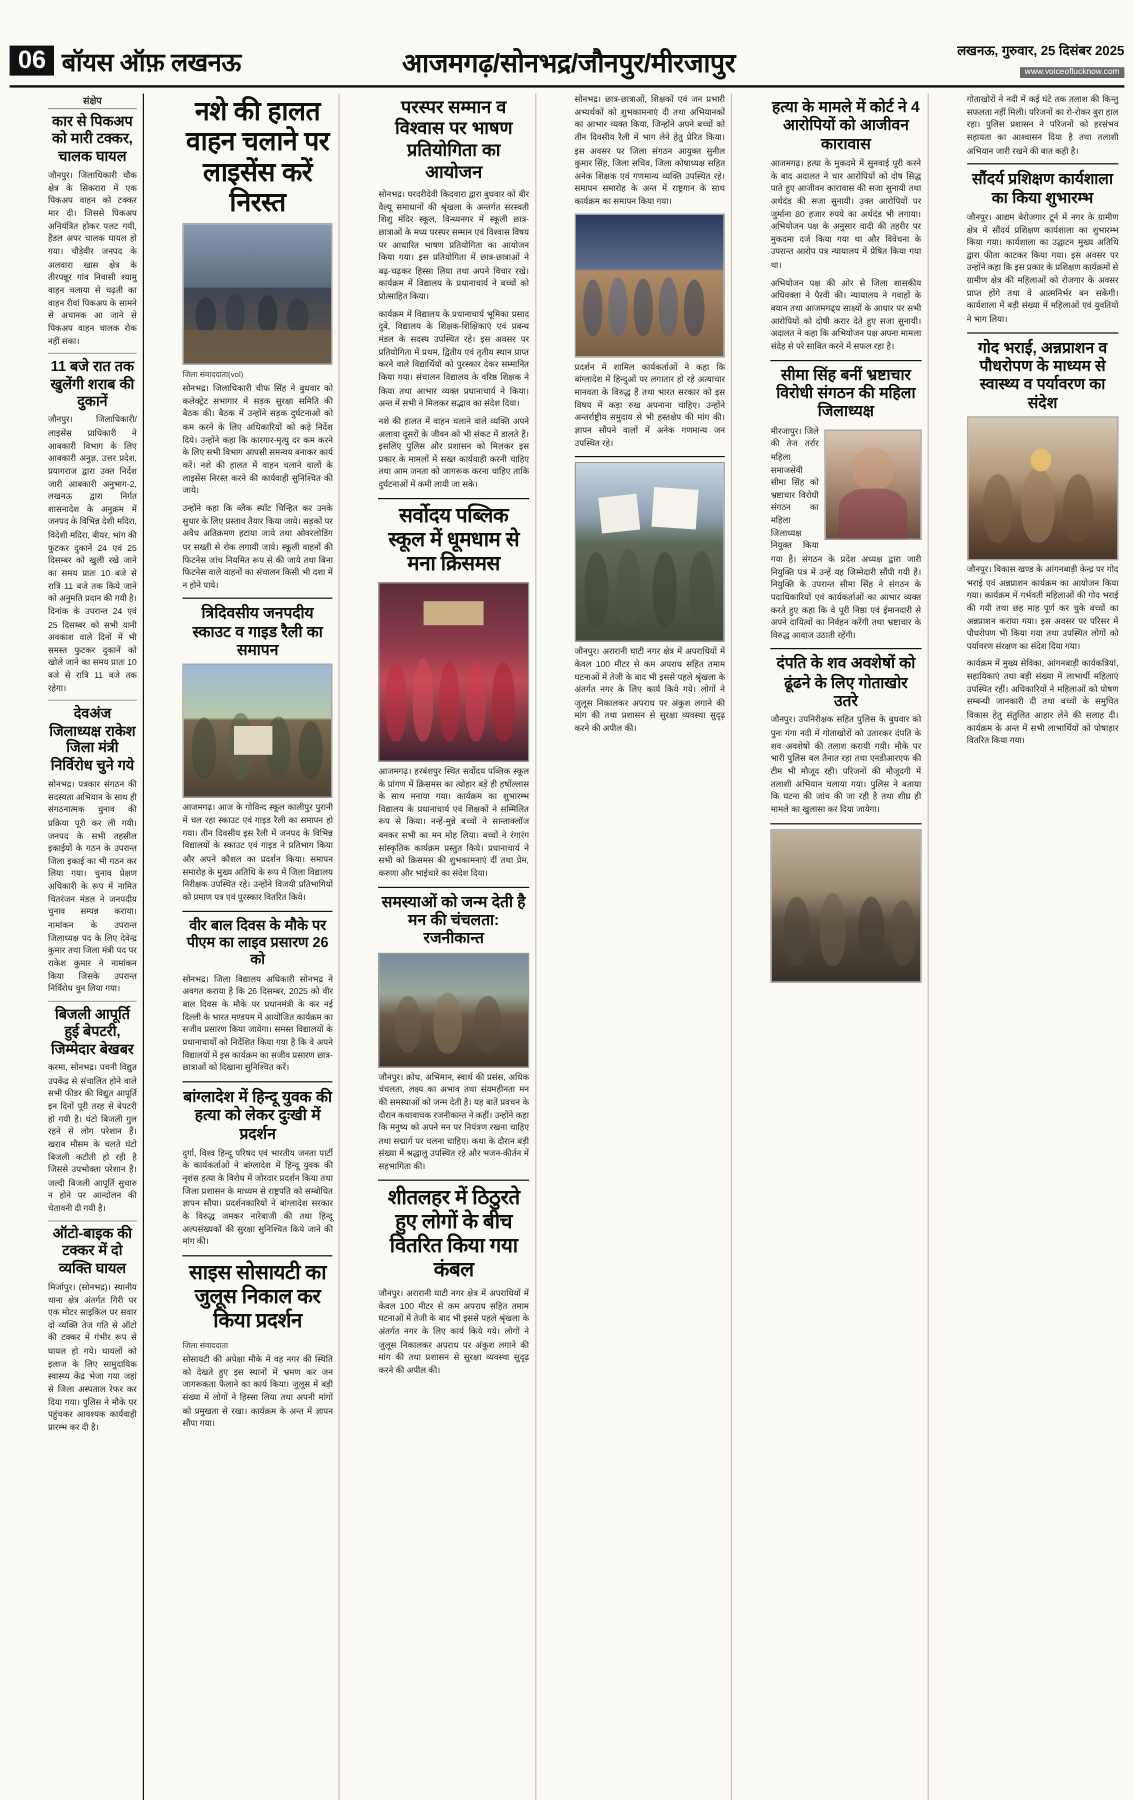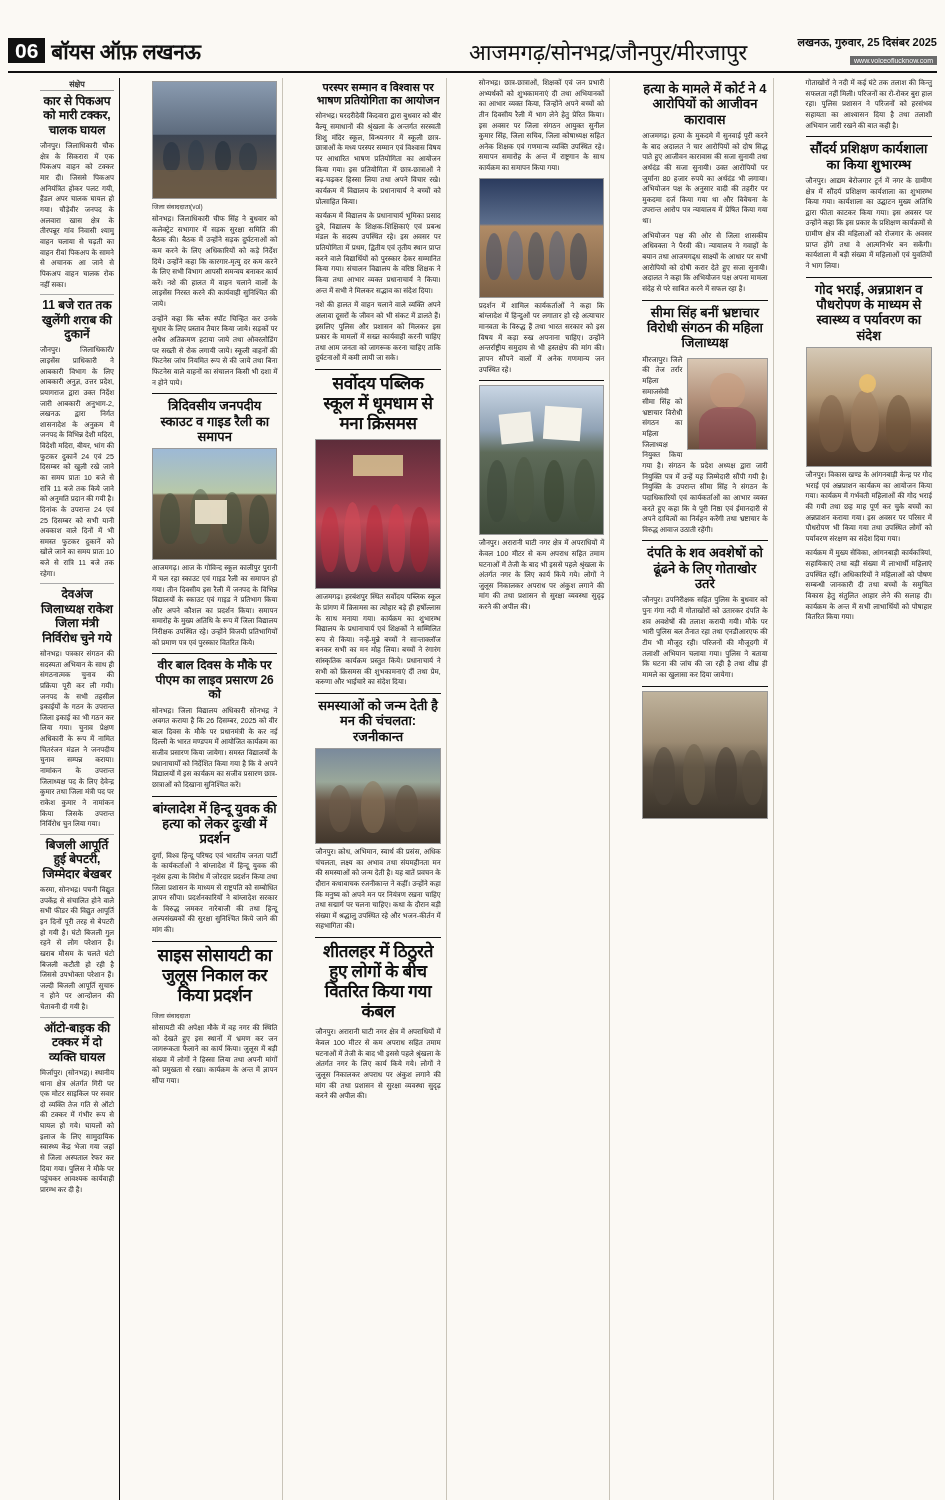--- a/index.html
+++ b/index.html
@@ -13,21 +13,21 @@
   }
   .page { width:945px; height:1500px; position:relative; padding: 6px 8px 4px 8px; }
 
   
   .masthead { display:flex; align-items:center; border-bottom:2px solid #111; padding-bottom:4px;margin-top:28px; }
   .mh-page-no {
     font-size: 21px; font-weight:bold; color:#fff; background:#111;
     padding:1px 7px; margin-right:6px; line-height:1.1;
   }
   .mh-title { font-size:21px; font-weight:bold; letter-spacing:-0.3px; white-space:nowrap; }
-  .mh-center { flex:1; text-align:right; font-size:22px; font-weight:normal; letter-spacing:-0.2px; }
+  .mh-center { flex:1; text-align:center; font-size:22px; font-weight:bold; letter-spacing:-0.2px; }
   .mh-right { text-align:right; min-width:190px; }
   .mh-date { font-size:11px; font-weight:bold; }
   .mh-site { font-size:7px; color:#fff; background:#6b6b6b; padding:1px 4px; display:inline-block; margin-top:2px; }
 
   
   .grid {
     margin-top:5px;
     display:grid;
     grid-template-columns: 112px 1fr 1fr 1fr 1fr 1fr;
     gap: 0px;
@@ -39,21 +39,21 @@
 
   
   .kicker {
     font-size:8px; text-align:center; font-weight:bold; color:#333;
     border-bottom:1px solid #999; padding-bottom:1px; margin-bottom:3px;
   }
   h2.hl { font-size:13px; line-height:1.18; font-weight:bold; margin:3px 0 4px 0; text-align:center; }
   h2.hl-l { font-size:12px; line-height:1.2; }
   h1.bigh { font-size:22px; line-height:1.15; font-weight:bold; margin:2px 0 5px 0; text-align:center; letter-spacing:-0.3px; }
   h1.bigh2 { font-size:17px; line-height:1.18; }
-  h3.sub { font-size:11px; line-height:1.2; font-weight:bold; text-align:center; margin:3px 0 4px 0; }
+  h3.sub { font-size:15px; line-height:1.2; font-weight:bold; text-align:center; margin:3px 0 4px 0; }
   p.body {
     font-size:7.1px; line-height:1.5; text-align:justify; margin:0 0 4px 0;
     color:#1a1a1a; hyphens:auto;
   }
   .rule { border-top:1px solid #111; margin:5px 0 4px 0; }
   .rule-thin { border-top:1px solid #aaa; margin:4px 0 3px 0; }
   .cap { font-size:6.5px; color:#333; margin:2px 0 3px 0; }
 
   
   .photo { width:100%; position:relative; overflow:hidden; border:1px solid #999; margin:3px 0; }
@@ -107,20 +107,21 @@
 
       <h2 class="hl hl-l">बिजली आपूर्ति हुई बेपटरी, जिम्मेदार बेखबर</h2>
       <p class="body">करमा, सोनभद्र। पचनी विद्युत उपकेंद्र से संचालित होने वाले सभी फीडर की विद्युत आपूर्ति इन दिनों पूरी तरह से बेपटरी हो गयी है। घंटो बिजली गुल रहने से लोग परेशान हैं। खराब मौसम के चलते घंटो बिजली कटौती हो रही है जिससे उपभोक्ता परेशान हैं। जल्दी बिजली आपूर्ति सुचारु न होने पर आन्दोलन की चेतावनी दी गयी है।</p>
       <div class="rule-thin"></div>
 
       <h2 class="hl hl-l">ऑटो-बाइक की टक्कर में दो व्यक्ति घायल</h2>
       <p class="body">मिर्जापुर। (सोनभद्र)। स्थानीय थाना क्षेत्र अंतर्गत गिरी पर एक मोटर साइकिल पर सवार दो व्यक्ति तेज गति से ऑटो की टक्कर में गंभीर रूप से घायल हो गये। घायलों को इलाज के लिए सामुदायिक स्वास्थ्य केंद्र भेजा गया जहां से जिला अस्पताल रेफर कर दिया गया। पुलिस ने मौके पर पहुंचकर आवश्यक कार्यवाही प्रारम्भ कर दी है।</p>
     </div>
 
     <div class="col">
+      <h1 class="bigh">नशे की हालत वाहन चलाने पर लाइसेंस करें निरस्त</h1>
 
       <div class="photo p-hall" style="height:118px">
         <div class="ph-inner">
           <div class="fig" style="left:8%;top:52%;width:14%;height:26%;background:#23303f"></div>
           <div class="fig" style="left:28%;top:50%;width:13%;height:28%;background:#2b3a4a"></div>
           <div class="fig" style="left:50%;top:51%;width:13%;height:27%;background:#1f2b38"></div>
           <div class="fig" style="left:70%;top:53%;width:14%;height:25%;background:#2a3744"></div>
           <div style="position:absolute;left:0;top:76%;width:100%;height:24%;background:#6b5a46;opacity:.85"></div>
         </div>
       </div>

